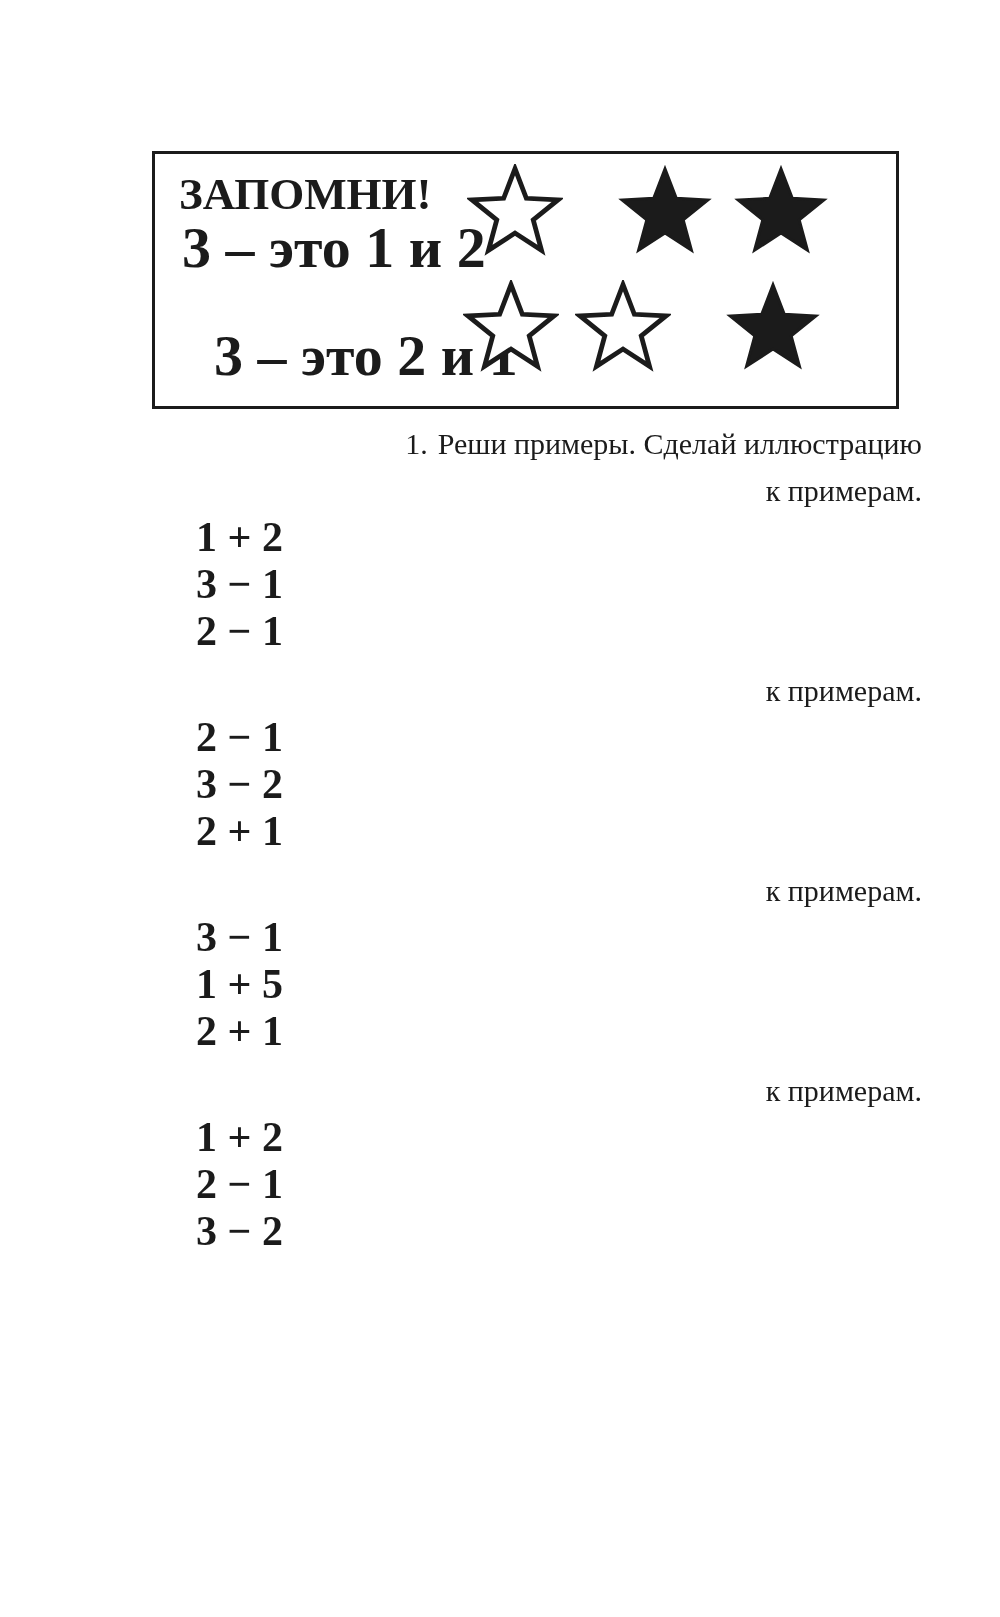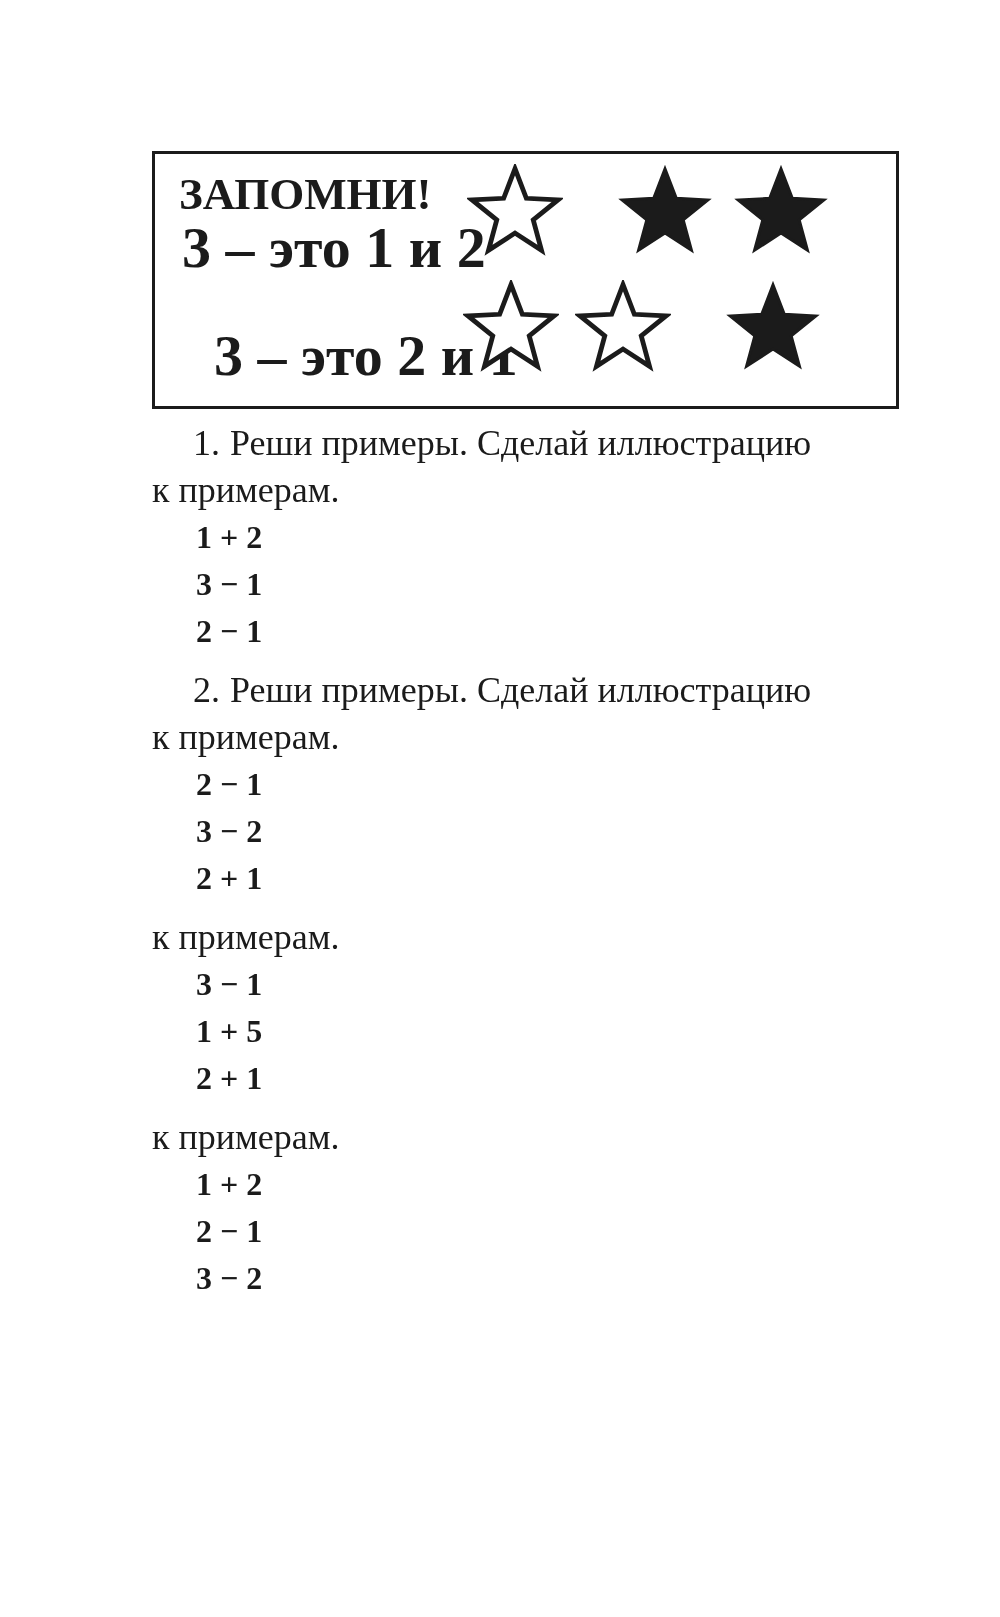--- a/index.html
+++ b/index.html
@@ -51,29 +51,30 @@
   .star-row-2 .star:nth-child(1) { margin-right: 16px; }
   .star-row-2 .star:nth-child(2) { margin-right: 54px; }
   .exercises {
     position: absolute;
     left: 152px;
     top: 420px;
     width: 770px;
   }
   .exercise { margin-bottom: 12px; }
   .ex-line {
-    font-size: 36px;
+    font-size: 30px;
     line-height: 47px;
     white-space: nowrap;
+    text-align: right;
   }
   .ex-line-indent { padding-left: 41px; }
   .ex-number { margin-right: 10px; }
   .problems { margin-left: 44px; }
   .problem {
-    font-size: 32px;
+    font-size: 42px;
     line-height: 47px;
     font-weight: bold;
     white-space: nowrap;
   }
   .page-number {
     position: absolute;
     left: 0;
     top: 1422px;
     width: 100%;
     text-align: center;
@@ -124,23 +125,20 @@
       </div>
       <div class="problems">
         <div class="problem">1 + 2</div>
         <div class="problem">3 − 1</div>
         <div class="problem">2 − 1</div>
       </div>
     </section>
 
     <section class="exercise">
       <div class="ex-heading">
-        <div class="ex-line ex-line-indent">
-          <span class="ex-number">2.</span><span>Реши примеры. Сделай иллюстрацию</span>
-        </div>
         <div class="ex-line">к примерам.</div>
       </div>
       <div class="problems">
         <div class="problem">2 − 1</div>
         <div class="problem">3 − 2</div>
         <div class="problem">2 + 1</div>
       </div>
     </section>
 
     <section class="exercise">

